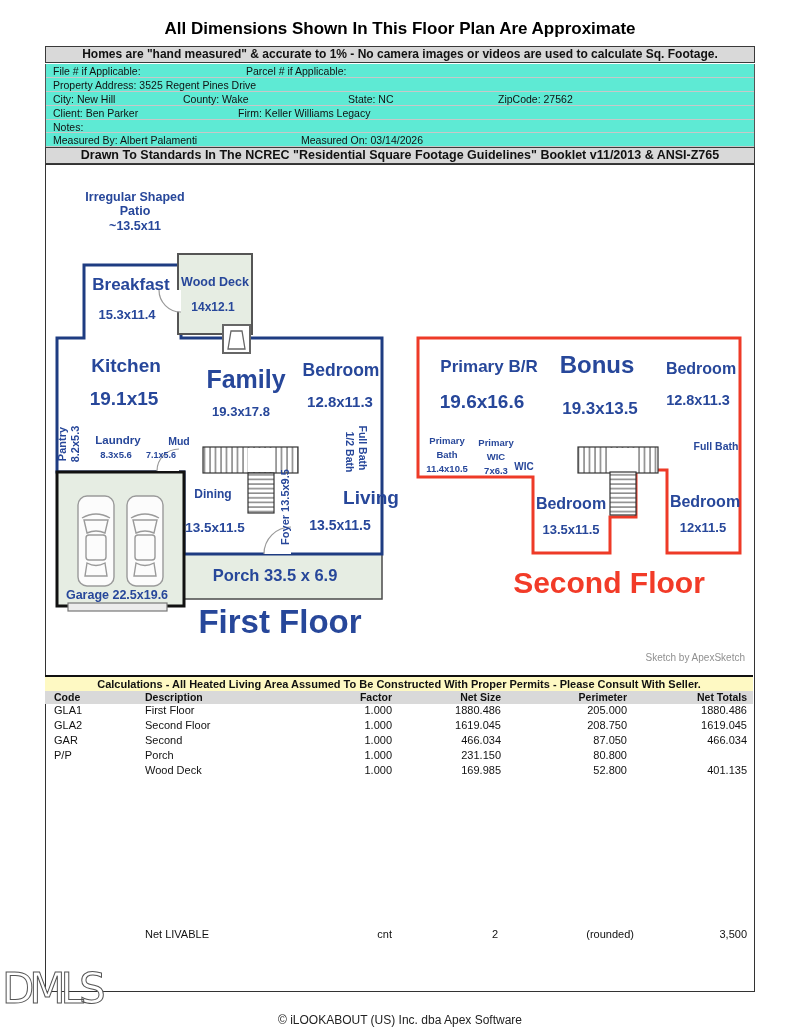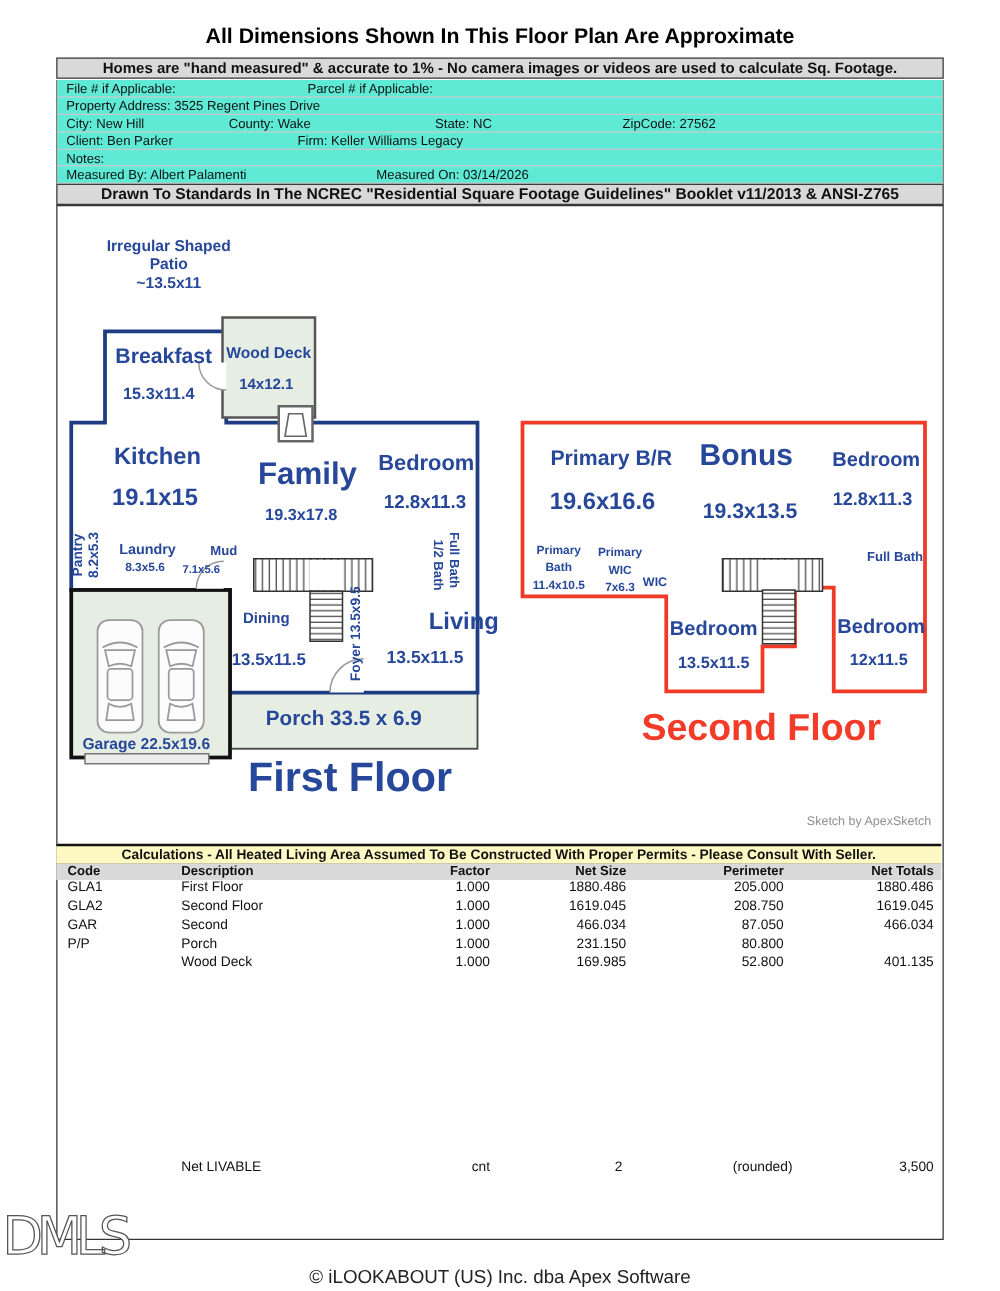--- a/index.html
+++ b/index.html
@@ -21,21 +21,21 @@
   .rotcw{transform:translate(-50%,-50%) rotate(90deg);}
   .credit{position:absolute;left:560px;top:652px;width:185px;text-align:right;
           font-size:10px;color:#909090;}
   .calc-title{left:45px;top:675px;width:708px;background:#fef9c3;border-top:2px solid #111;
               border-bottom:1.5px solid #333;text-align:center;font-weight:bold;font-size:11px;line-height:14px;}
   .calc-head{left:45px;top:691px;width:708px;height:13px;background:#d9d9d9;font-size:10.5px;font-weight:bold;}
   .trow{left:45px;width:708px;height:15px;font-size:11px;}
   .trow span,.calc-head span{position:absolute;top:0;white-space:nowrap;}
   .c-code{left:9px;}  .c-desc{left:100px;}
   .c-fac{right:361px;} .c-net{right:252px;} .c-per{right:126px;} .c-tot{right:6px;}
-  .footer{left:0;top:1013px;width:800px;text-align:center;font-size:15px;color:#222;}
+  .footer{left:0;top:1013px;width:800px;text-align:center;font-size:12px;color:#222;}
 </style>
 </head>
 <body>
 
 <div id="page">
 
   <div class="abs title">All Dimensions Shown In This Floor Plan Are Approximate</div>
 
   <div class="abs banner" style="top:46px;height:15px;">Homes are "hand measured" &amp; accurate to 1% - No camera images or videos are used to calculate Sq. Footage.</div>
 

